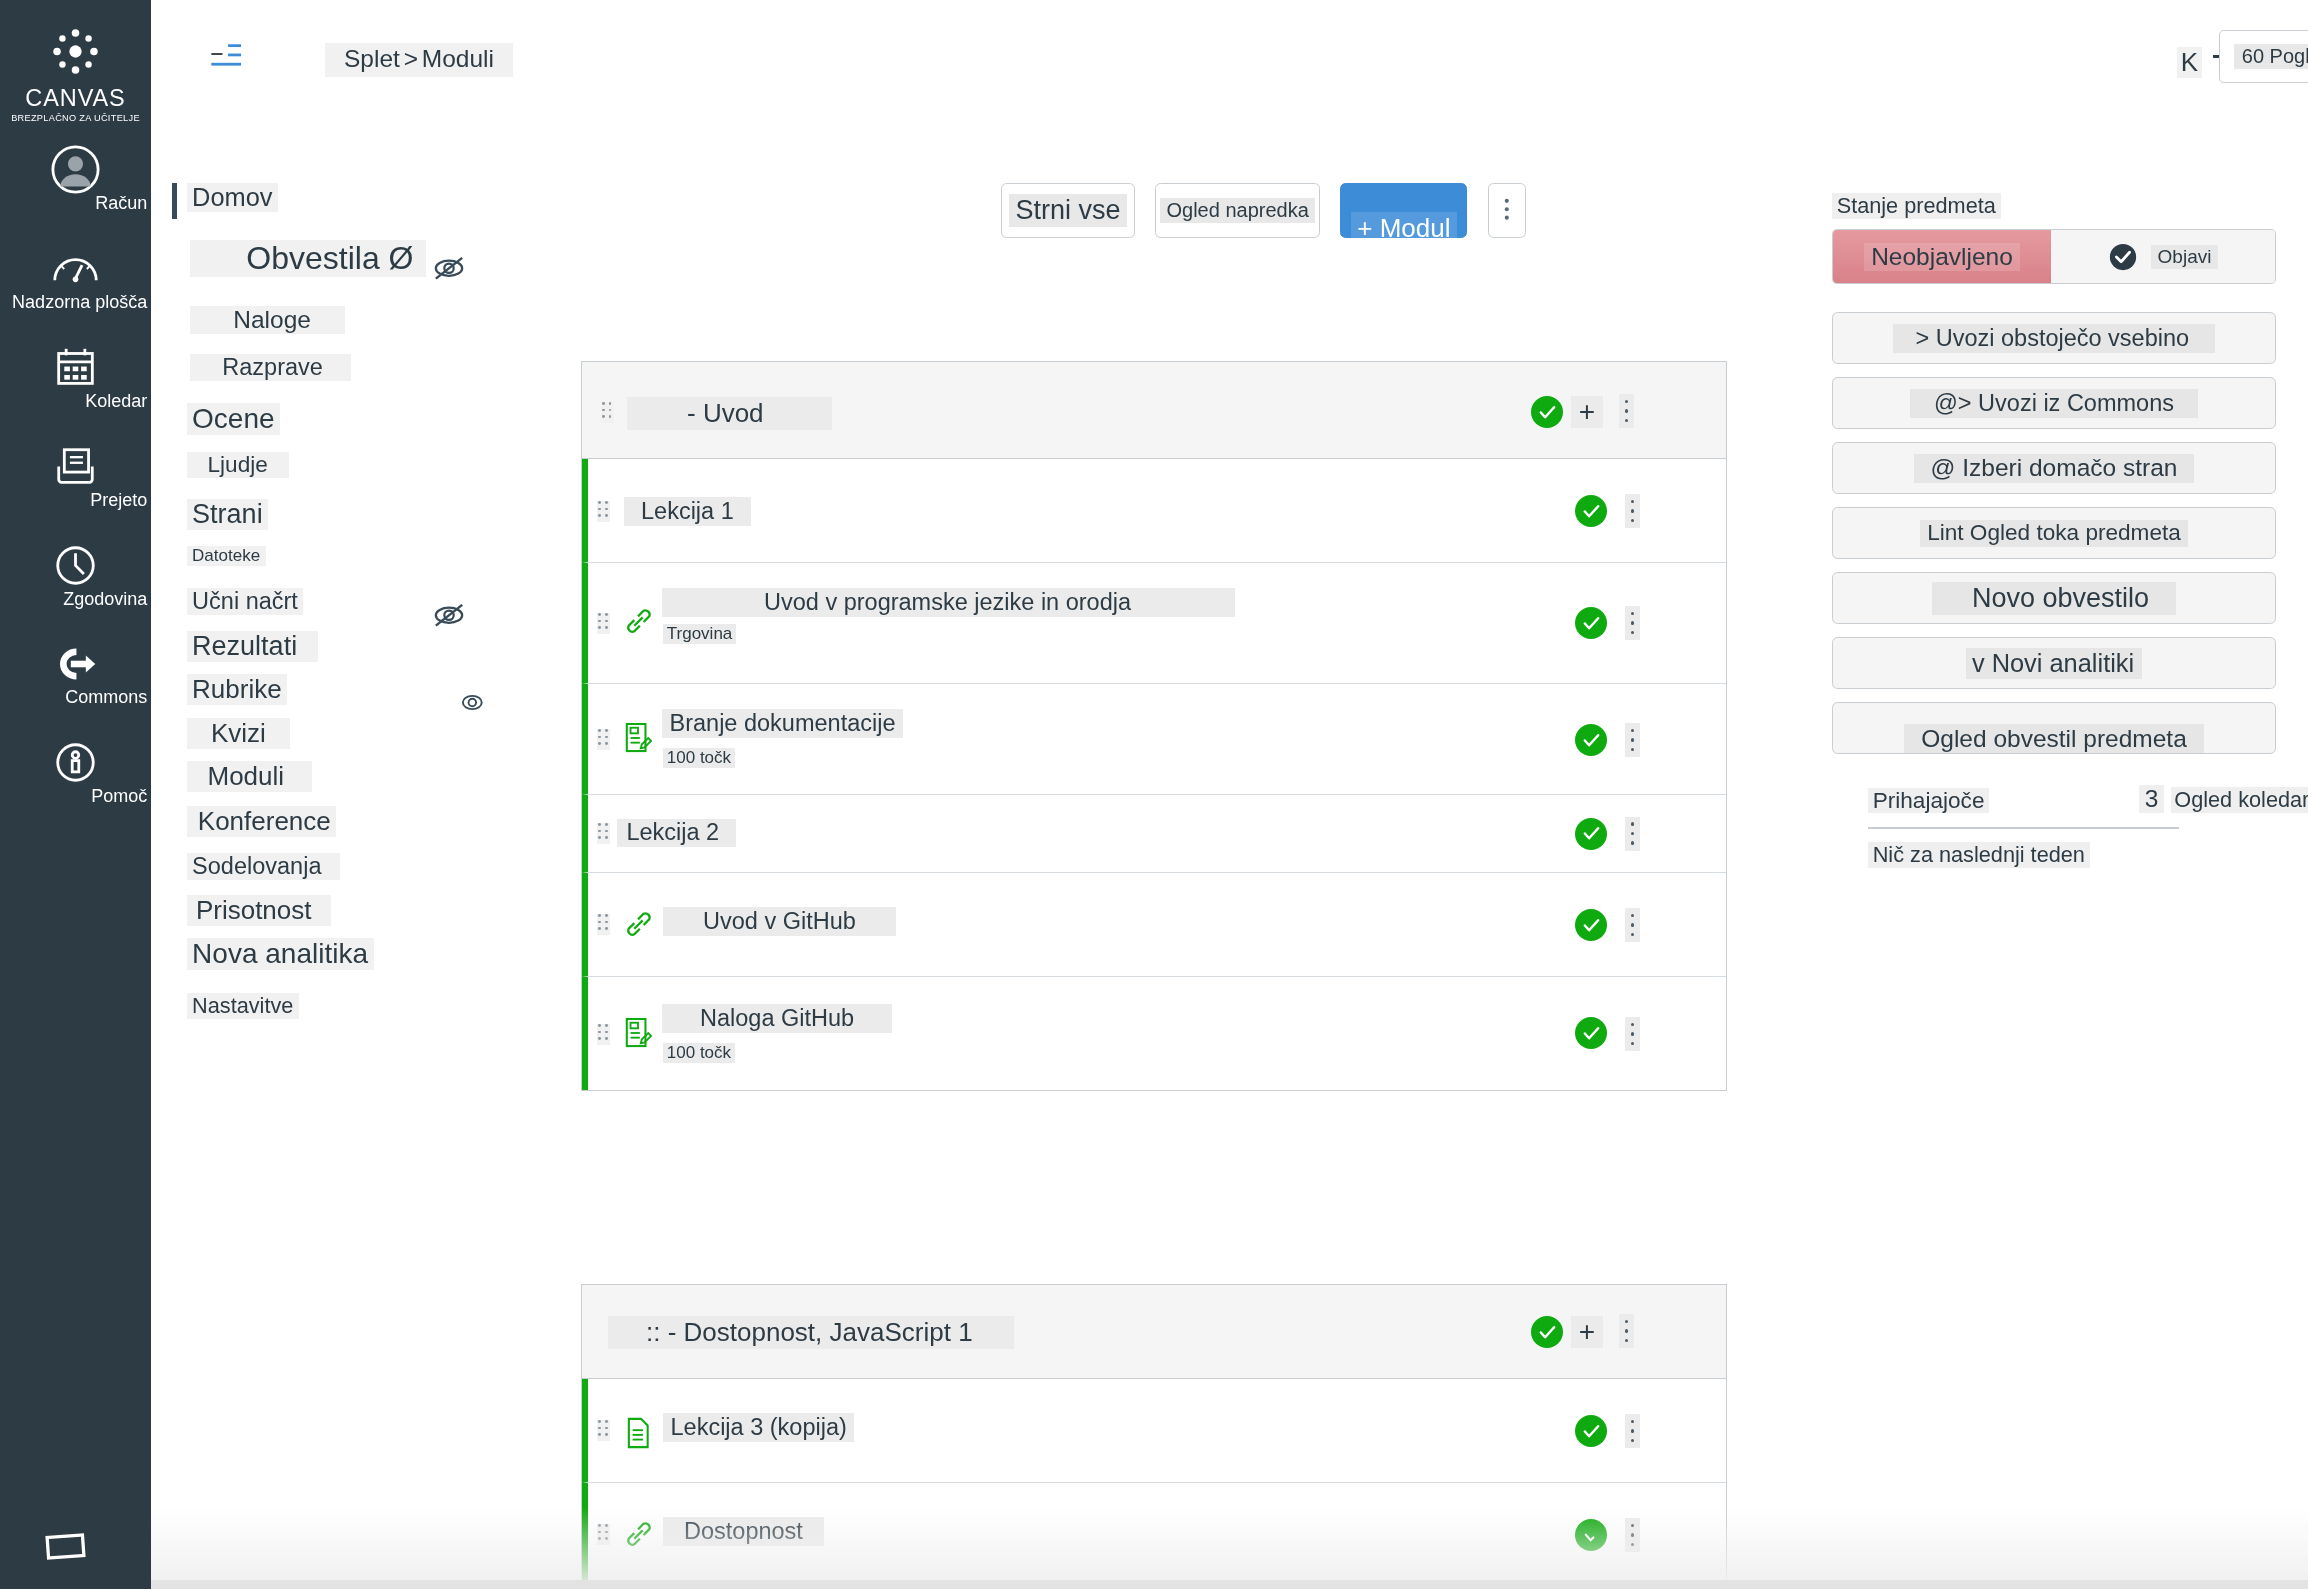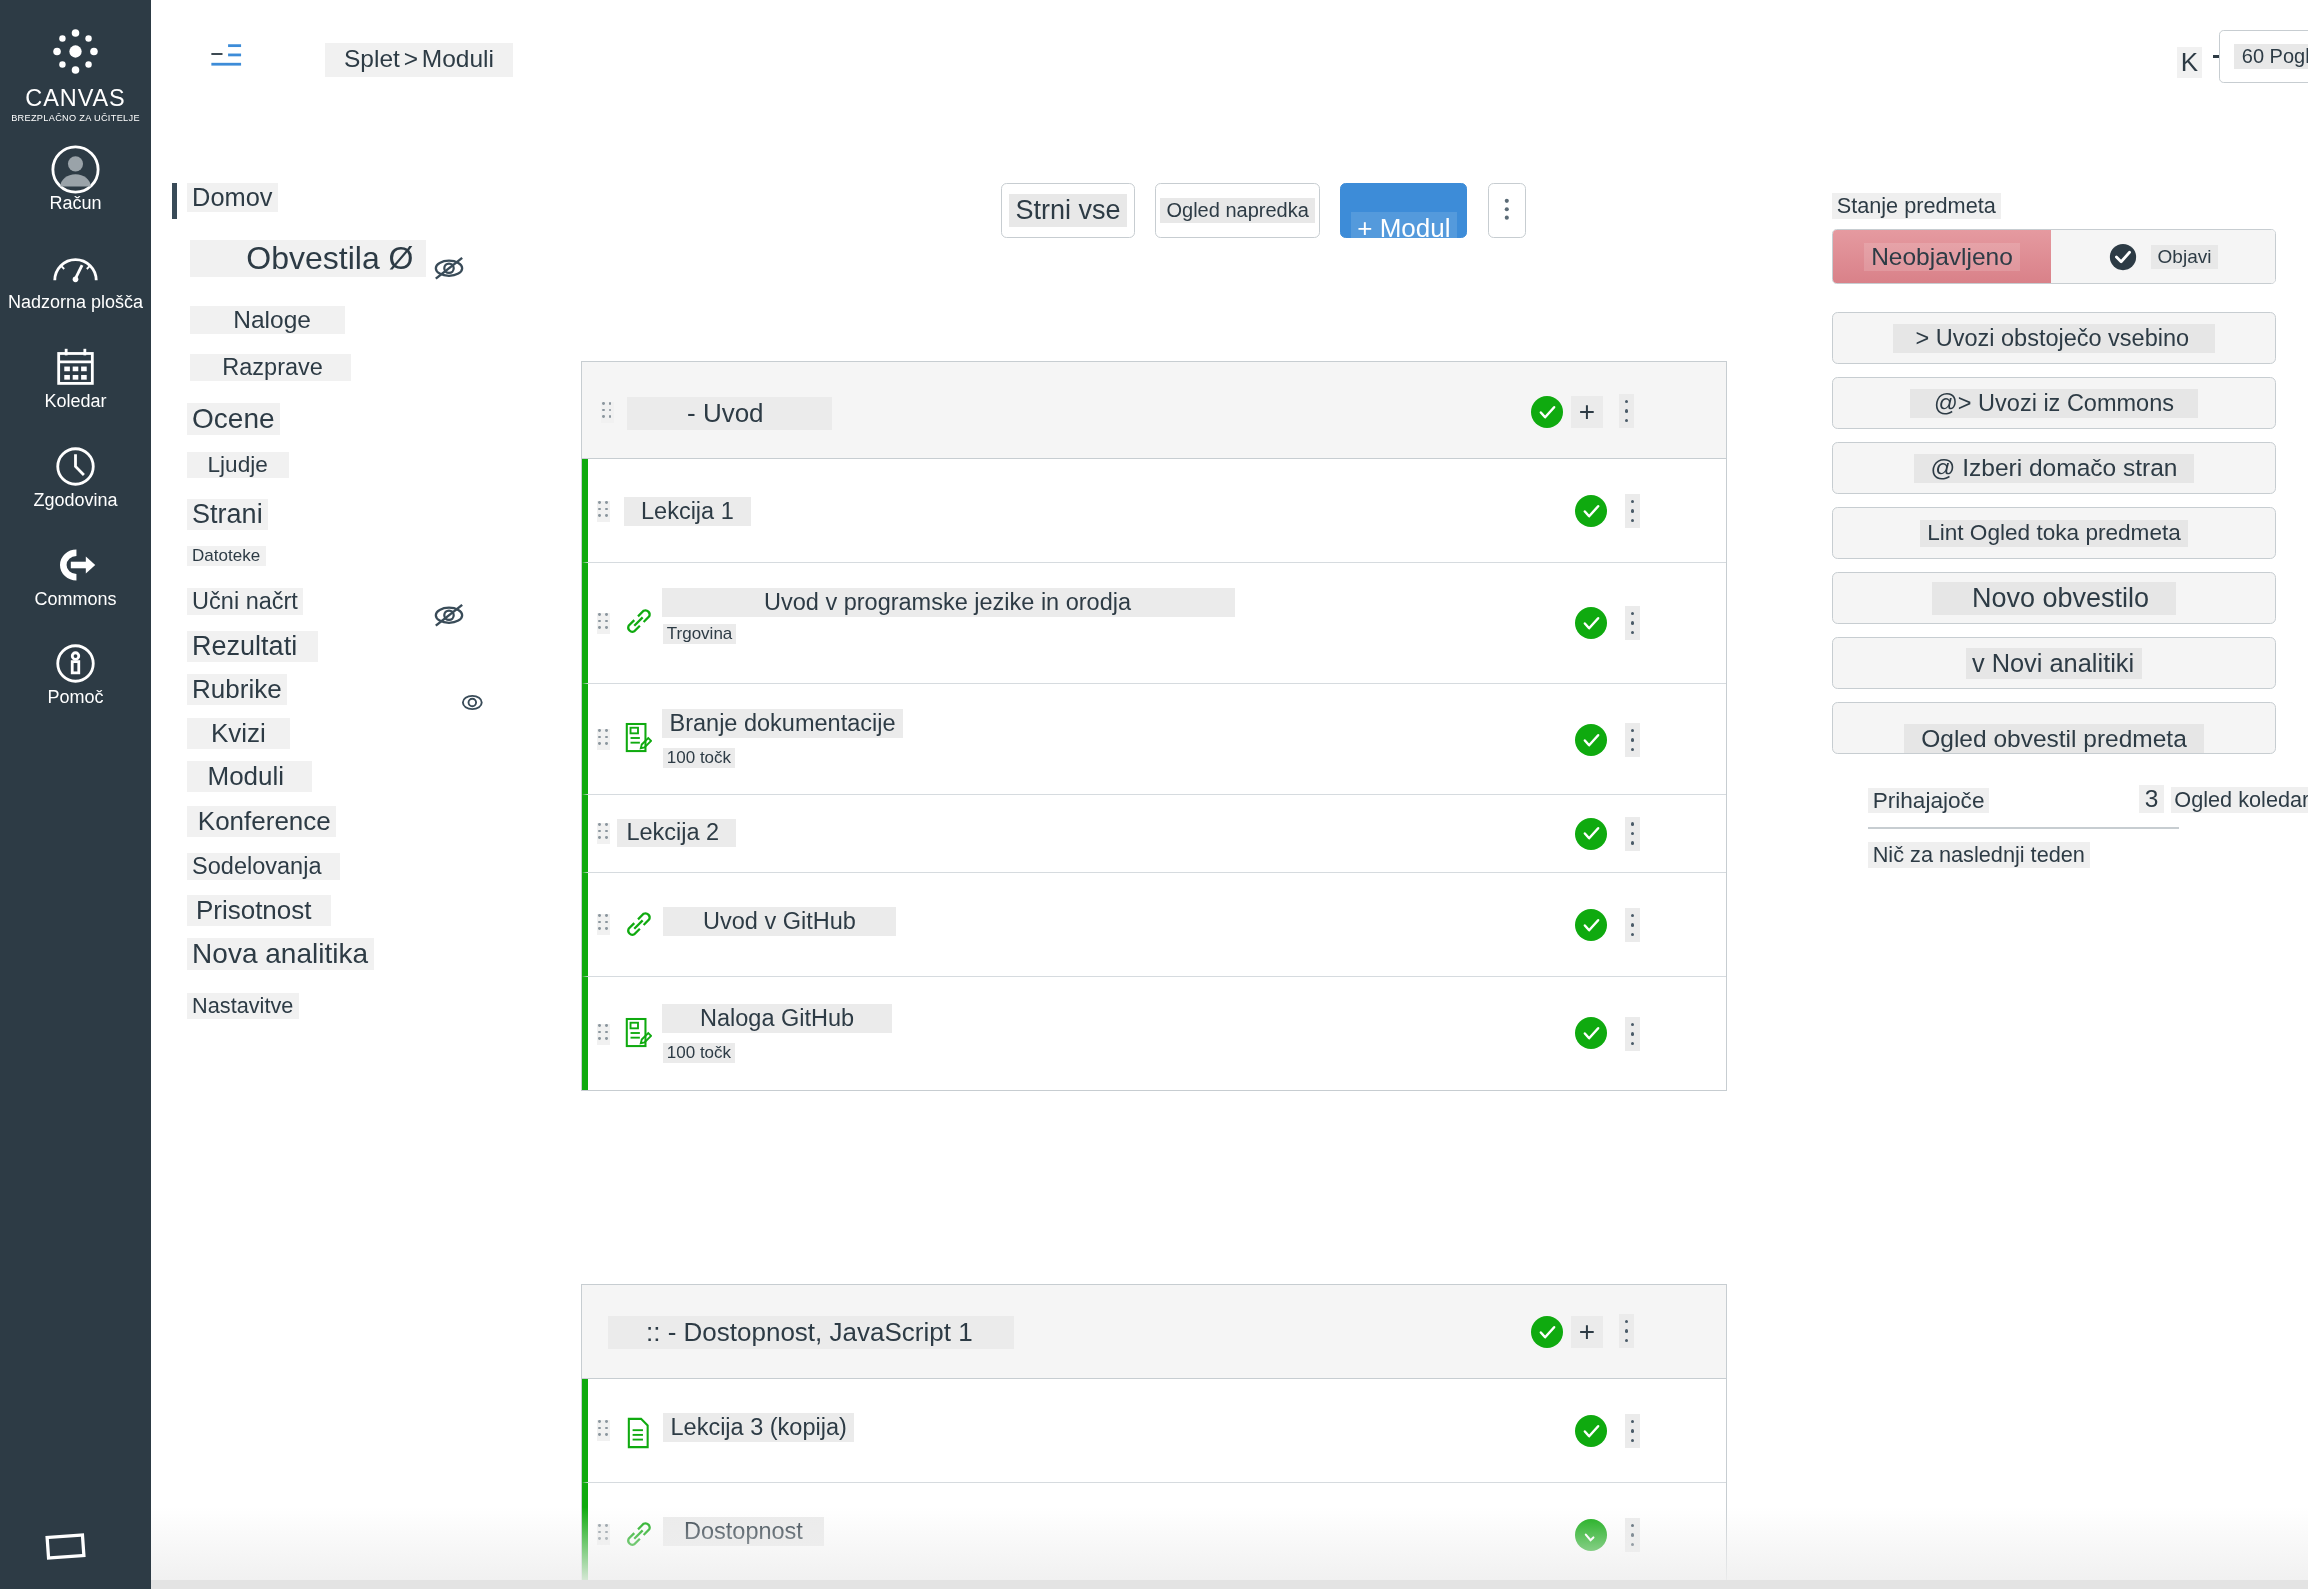--- a/index.html
+++ b/index.html
@@ -20,21 +20,21 @@
   .gn-logo svg { display: block; margin: 0 auto; }
   .gn-logo-text {
     color: #ffffff; font-size: 23.5px; letter-spacing: 0.9px;
     margin-top: 7.5px; font-weight: 400;
   }
   .gn-logo-sub {
     color: #ffffff; font-size: 9px; letter-spacing: 0.3px; margin-top: 0.9px;
     transform: scaleX(1.02);
   }
   .gn-item {
-    display: block; text-align: center; padding: 17px 3.8px 13px 3.8px;
+    display: block; text-align: right; padding: 17px 3.8px 13px 3.8px;
     text-decoration: none;
   }
   .gn-item .gn-ic { height: 49px; display: flex; align-items: center; justify-content: center; }
   .gn-item .gn-lb {
     color: #ffffff; font-size: 18px; margin-top: 3.8px; line-height: 1.1;
     white-space: nowrap;
   }
   .gn-item.active { background: #ffffff; }
   .gn-item.active .gn-lb { color: #2d3b45; }
   .gn-bottom-icon { position: absolute; left: 41px; top: 1527px; }
@@ -271,20 +271,31 @@
           <rect x="20" y="22" width="6" height="5" fill="#ffffff"></rect>
           <rect x="29" y="22" width="6" height="5" fill="#ffffff"></rect>
           <rect x="11" y="31" width="6" height="5" fill="#ffffff"></rect>
           <rect x="20" y="31" width="6" height="5" fill="#ffffff"></rect>
           <rect x="29" y="31" width="6" height="5" fill="#ffffff"></rect>
         </svg>
       </span>
       <span class="gn-lb">Koledar</span>
     </a>
 
+    <a class="gn-item">
+      <span class="gn-ic">
+        <svg width="43" height="41" viewBox="0 0 46 44">
+          <rect x="11" y="4" width="26" height="24" fill="none" stroke="#ffffff" stroke-width="3"></rect>
+          <line x1="17" y1="12" x2="31" y2="12" stroke="#ffffff" stroke-width="2.5"></line>
+          <line x1="17" y1="18" x2="31" y2="18" stroke="#ffffff" stroke-width="2.5"></line>
+          <path d="M5 22 v14 a3 3 0 0 0 3 3 h30 a3 3 0 0 0 3 -3 v-14" fill="none" stroke="#ffffff" stroke-width="3"></path>
+        </svg>
+      </span>
+      <span class="gn-lb">Prejeto</span>
+    </a>
 
     <a class="gn-item">
       <span class="gn-ic">
         <svg width="43" height="43" viewBox="0 0 46 46">
           <circle cx="23" cy="23" r="19" fill="none" stroke="#ffffff" stroke-width="3"></circle>
           <path d="M23 10 v13 l9 9" fill="none" stroke="#ffffff" stroke-width="3"></path>
         </svg>
       </span>
       <span class="gn-lb">Zgodovina</span>
     </a>

